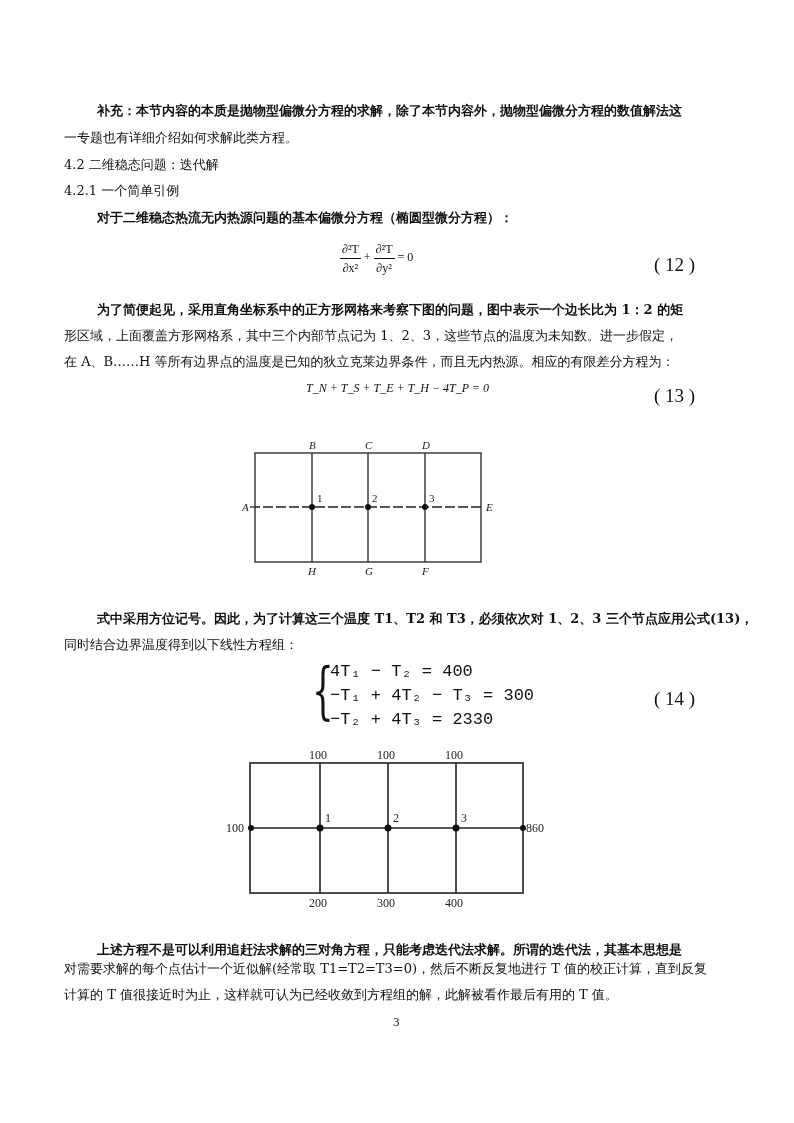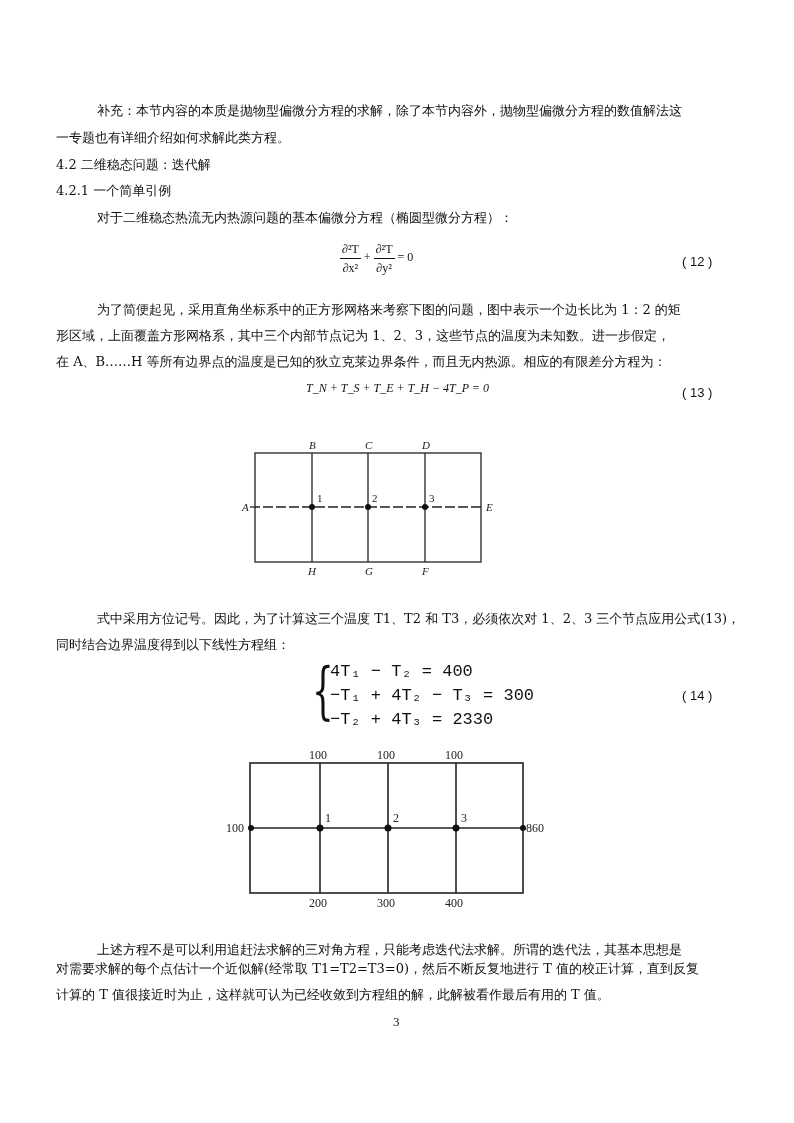--- a/index.html
+++ b/index.html
@@ -1,22 +1,22 @@
 <!DOCTYPE html>
 <html><head>
 <meta charset="utf-8">
 <style>
   html, body { margin: 0; padding: 0; background: #ffffff; }
   body { width: 794px; height: 1123px; position: relative; overflow: hidden;
          font-family: "DejaVu Serif", "Liberation Serif", serif; color: #111; }
   .line { position: absolute; font-size: 13px; line-height: 16px; white-space: nowrap; }
-  .indent { left: 97px; }
-  .flush { left: 56px; }
+  .indent { left: 97px; font-weight: bold; }
+  .flush { left: 64px; }
   .eq { position: absolute; font-family: "Liberation Serif", "DejaVu Serif", serif; font-size: 12px; color:#111; }
-  .eqnum { position: absolute; left: 682px; font-size: 13px; font-family: Liberation Sans, sans-serif; }
+  .eqnum { position: absolute; left: 654px; font-size: 19px; font-family: Liberation Serif, serif; }
   .frac { display: inline-block; vertical-align: middle; text-align: center; }
   .frac .num { display: block; border-bottom: 1px solid #111; padding: 0 2px; line-height: 18px; }
   .frac .den { display: block; line-height: 18px; }
   .fig { position: absolute; }
   .brace { position: absolute; left: 312px; top: 660px; font-size: 62px; line-height: 62px; font-family: "DejaVu Serif", serif; transform: scaleX(0.55); transform-origin: left top; color:#111; }
   .sysline { position: absolute; left: 330px; font-family: Liberation Mono, monospace; font-size: 17px; }
   .pagenum { position: absolute; left: 393px; top: 1014px; font-size: 13px; font-family: "Liberation Serif", serif; }
 </style>
 </head>
 <body>

